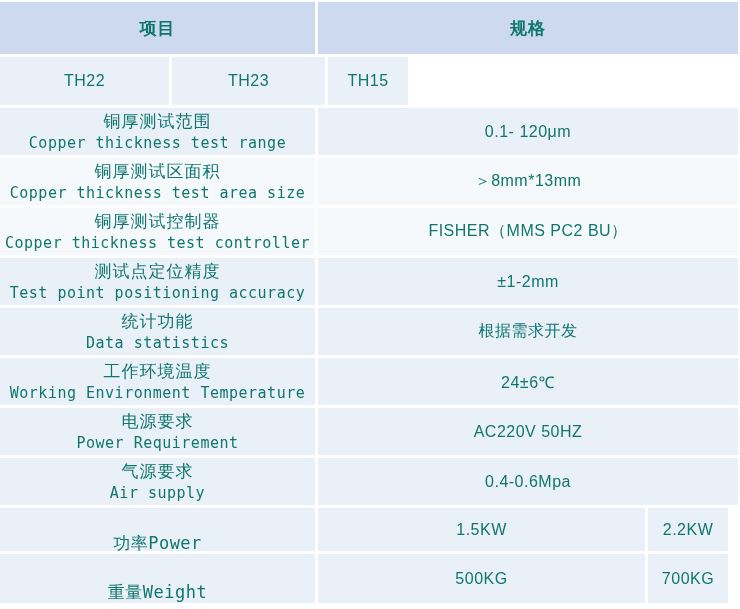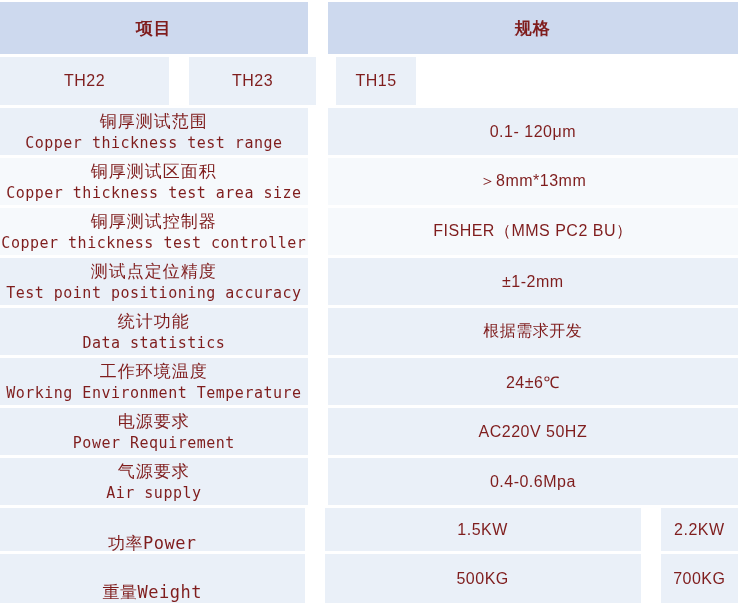--- a/index.html
+++ b/index.html
@@ -3,37 +3,37 @@
 <meta charset="utf-8">
 <style>
   html,body{margin:0;padding:0;background:#ffffff;}
   .page{
     position:relative;
     width:740px;height:609px;
     box-sizing:border-box;
     padding-top:2px;
     background:#ffffff;
     font-family:"Liberation Sans","DejaVu Sans",sans-serif;
-    color:#7f1d1d;
+    color:#0f766e;
   }
   .trow{display:flex;margin:0 2px 3px 0;height:47px;}
   .trow.h52{height:52px}
   .trow.h48{height:48px}
   .trow.h43{height:43px}
   .trow.h49{height:49px}
   .cell{
     display:flex;flex-direction:column;
     align-items:center;justify-content:center;
     text-align:center;box-sizing:border-box;overflow:hidden;
   }
-  .cell + .cell{margin-left:20px}
+  .cell + .cell{margin-left:3px}
   .c1{width:315px}
   .cfull{width:420px}
   .c2{width:169px}
-  .c3{width:127px}
+  .c3{width:153px}
   .c4{width:80px}
   .cmerge{width:327px}
   .hbg{background:#cdd9ee}
   .blue{background:#eaf0f8}
   .lite{background:#f6f9fc}
   .hdr{font-weight:bold;font-size:17px;letter-spacing:1px;}
   .zh{font-size:17px;line-height:23px;letter-spacing:1px;}
   .en{
     font-family:"DejaVu Sans Mono","Liberation Mono",monospace;
     font-size:15px;line-height:20px;letter-spacing:0.5px;white-space:nowrap;

